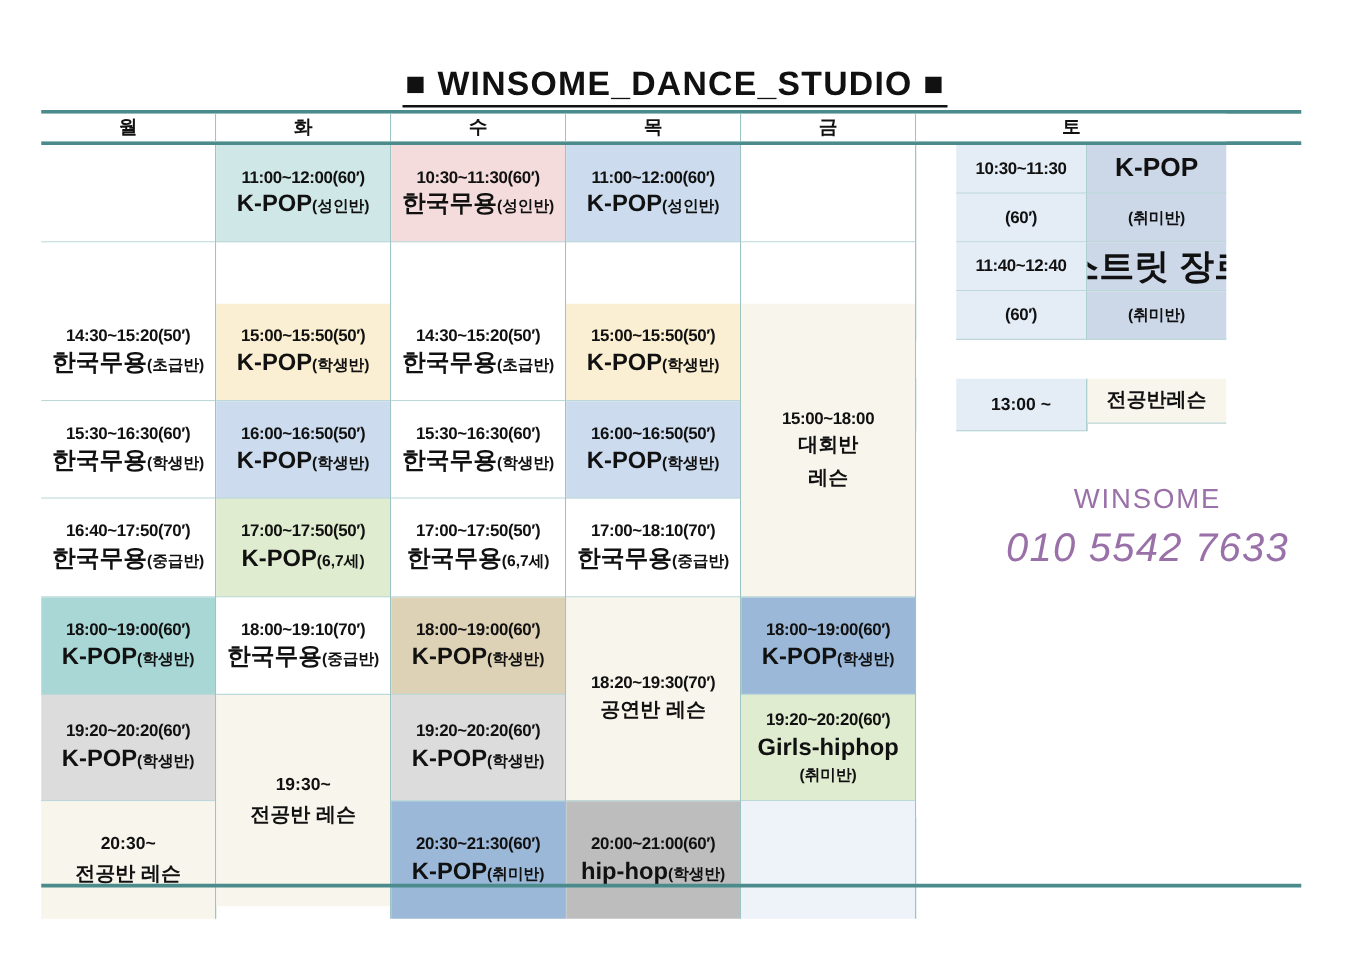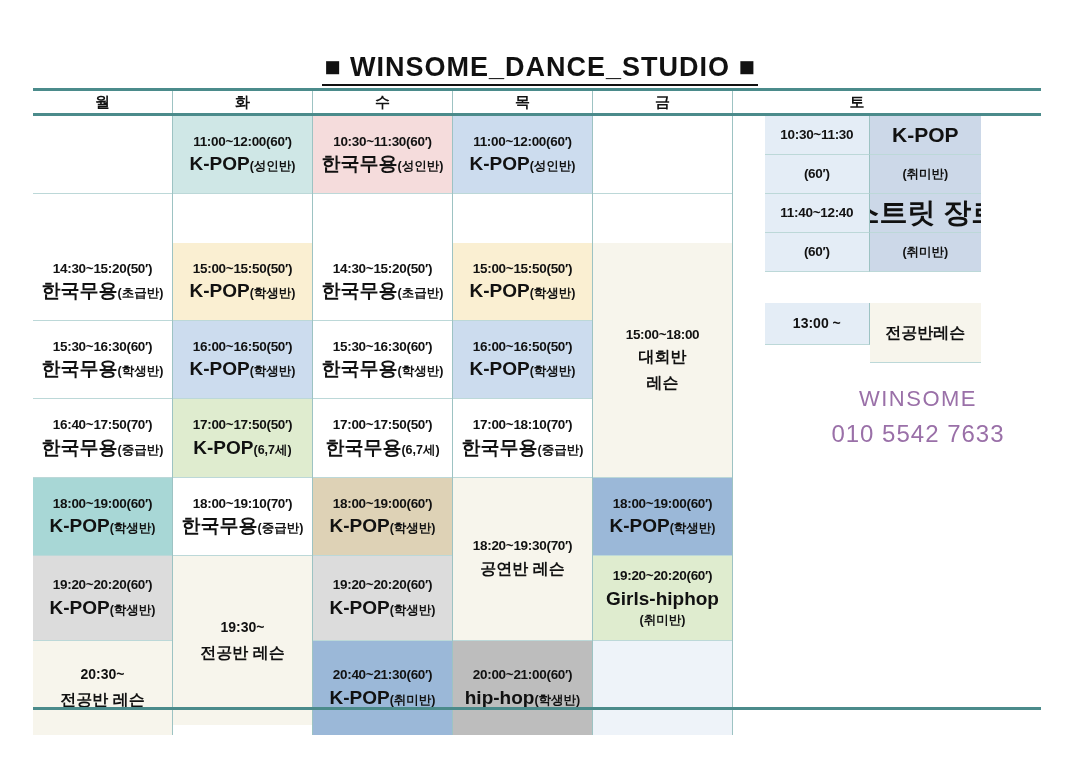--- a/index.html
+++ b/index.html
@@ -90,22 +90,22 @@
   }
   .logo-oval{position:relative;width:170px;height:112px;margin-top:4px;}
   .logo-oval svg{display:block;}
   .brand{
     margin-top:12px;
     font-size:22px;font-weight:400;letter-spacing:1.5px;
     color:#9a70a8;text-align:center;line-height:1.35;
   }
   .phone{
     margin-top:6px;
-    font-size:24px;font-weight:400;letter-spacing:1px;
-    color:#9a70a8;text-align:right;
+    font-size:32px;font-weight:400;letter-spacing:1px;
+    color:#9a70a8;text-align:right;font-style:italic;
   }
 </style>
 </head>
 <body>
 
 <div class="page">
 
   <div class="title-wrap">
     <span class="title">■ WINSOME_DANCE_STUDIO ■</span>
   </div>
@@ -200,21 +200,21 @@
         </div>
         <div class="cell h-r5" style="background: rgb(222, 210, 182);">
           <div class="time">18:00~19:00(60′)</div>
           <div class="cls"><span>K-POP</span><span class="sub">(학생반)</span></div>
         </div>
         <div class="cell h-r6" style="background: rgb(220, 220, 220);">
           <div class="time">19:20~20:20(60′)</div>
           <div class="cls"><span>K-POP</span><span class="sub">(학생반)</span></div>
         </div>
         <div class="cell h-r7 nb" style="background: rgb(155, 184, 216);">
-          <div class="time">20:40~21:30(60′)</div>
+          <div class="time">20:30~21:30(60′)</div>
           <div class="cls"><span>K-POP</span><span class="sub">(취미반)</span></div>
         </div>
       </div>
 
       <div class="col colw">
         <div class="cell h-r1" style="background: rgb(204, 220, 238);">
           <div class="time">11:00~12:00(60′)</div>
           <div class="cls"><span>K-POP</span><span class="sub">(성인반)</span></div>
         </div>
         <div class="cell h-gap1 gap"></div>
@@ -295,21 +295,21 @@
             <div class="sub2">(취미반)</div>
           </div>
         </div>
 
         <div class="cell gap" style="height:31px"></div>
 
         <div class="sat-row">
           <div class="cell sat-t" style="height: 42px; background: rgb(228, 237, 246);">
             <div class="plain-t">13:00 ~</div>
           </div>
-          <div class="cell sat-c" style="height: 60px; background: rgb(247, 245, 236);">
+          <div class="cell sat-c" style="height: 36px; background: rgb(247, 245, 236);">
             <div class="plain">전공반레슨</div>
           </div>
         </div>
 
         <div class="cell gap nb" style="height:309px"></div>
       </div>
 
     </div>
   </div>
 

